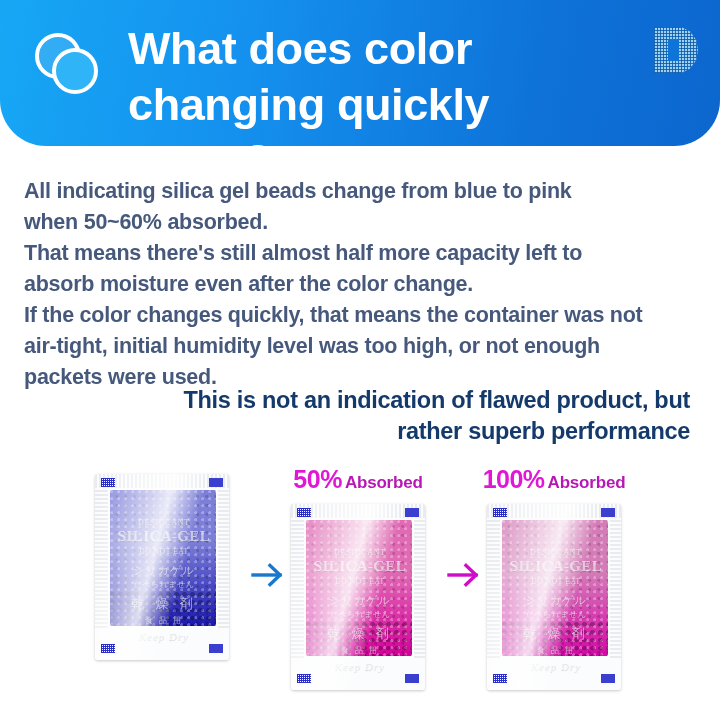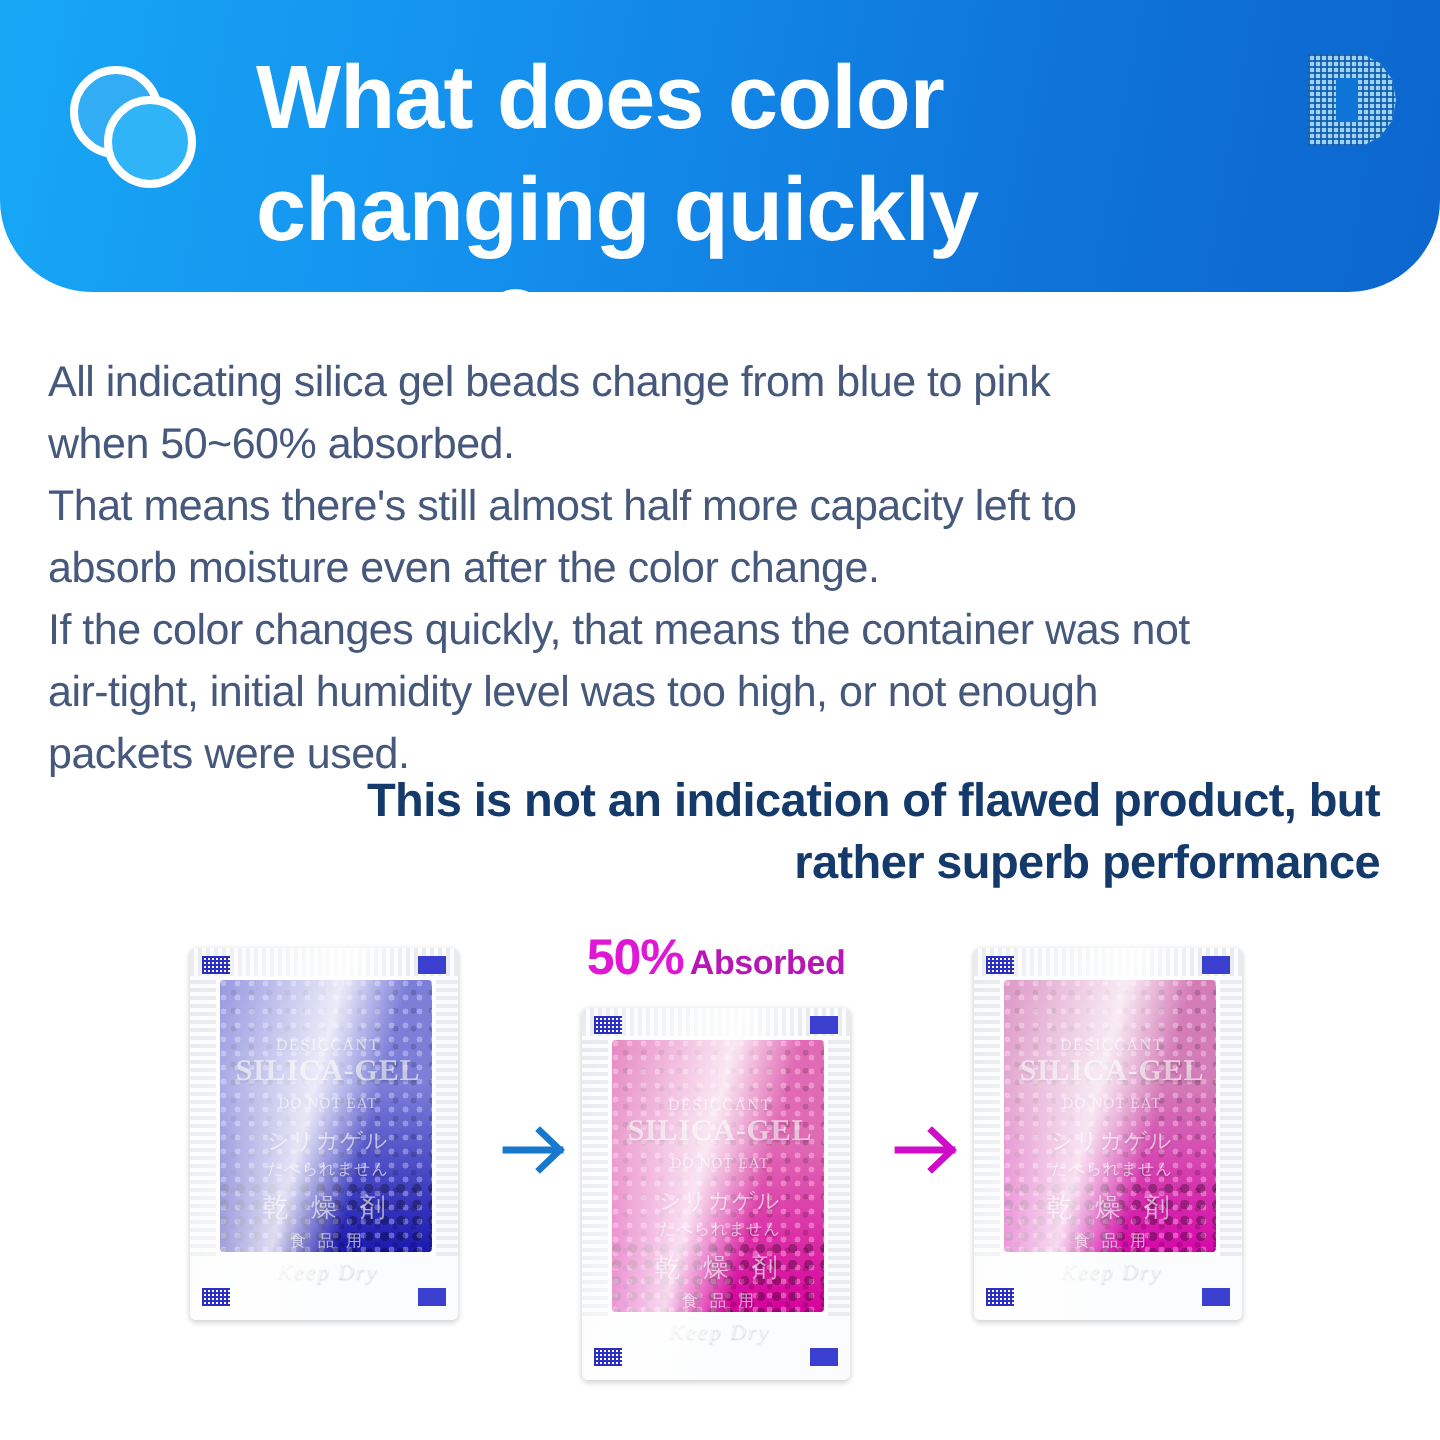--- a/index.html
+++ b/index.html
@@ -110,20 +110,21 @@
   .body-copy {
     position: absolute;
     left: 24px;
     top: 176px;
     width: 666px;
     color: #46597C;
     font-size: 21.5px;
     line-height: 31px;
     letter-spacing: -0.25px;
     white-space: pre-line;
+    font-weight: bold;
   }
   .conclusion {
     position: absolute;
     left: 24px;
     top: 385px;
     width: 666px;
     color: #143A6B;
     font-size: 23.5px;
     font-weight: bold;
     line-height: 31px;
@@ -374,20 +375,23 @@
       <div class="crimp-bottom"></div>
       <div class="mark m-tl"></div>
       <div class="mark m-tr"></div>
       <div class="mark m-bl"></div>
       <div class="mark m-br"></div>
       <div class="sheen"></div>
     </div>
   </div>
 
   <div class="stage stage-2">
+    <div class="stage-label">
+      <span class="pct" style="color: rgb(225, 23, 214);">100%</span><span class="word" style="color: rgb(183, 23, 181);">Absorbed</span>
+    </div>
     <div class="packet">
       <div class="beads" style="background: linear-gradient(rgb(212, 124, 184) 0%, rgb(212, 124, 184) 38%, rgb(214, 7, 168) 100%);">
         <div class="bead-tex"></div>
         <div class="bead-bottom"></div>
       </div>
       <div class="label-text">
         <div class="l-desiccant">DESICCANT</div>
         <div class="l-silica">SILICA-GEL</div>
         <div class="l-donot">DO NOT EAT</div>
         <div class="l-jp1">シリカゲル</div>

